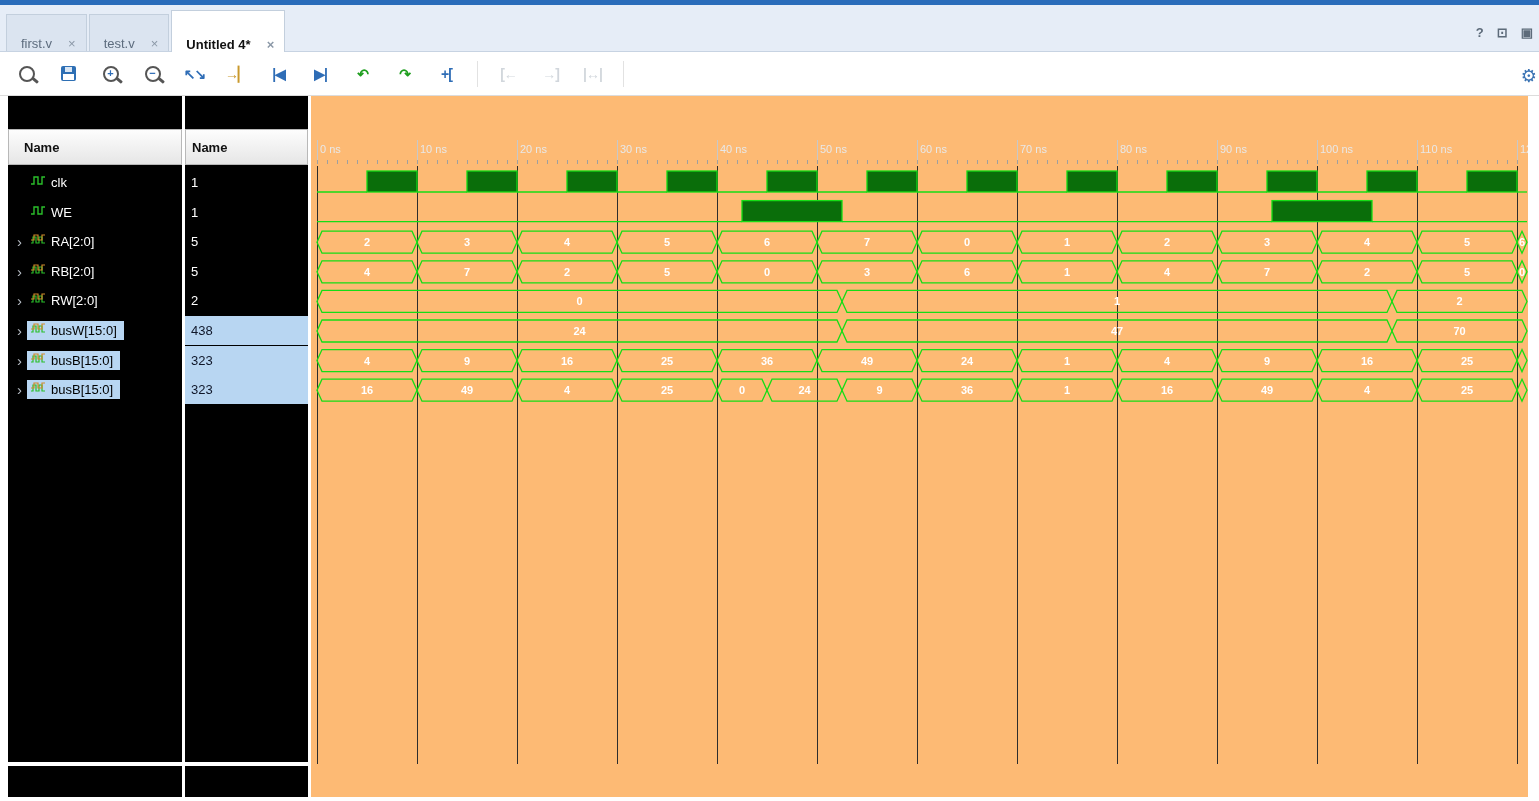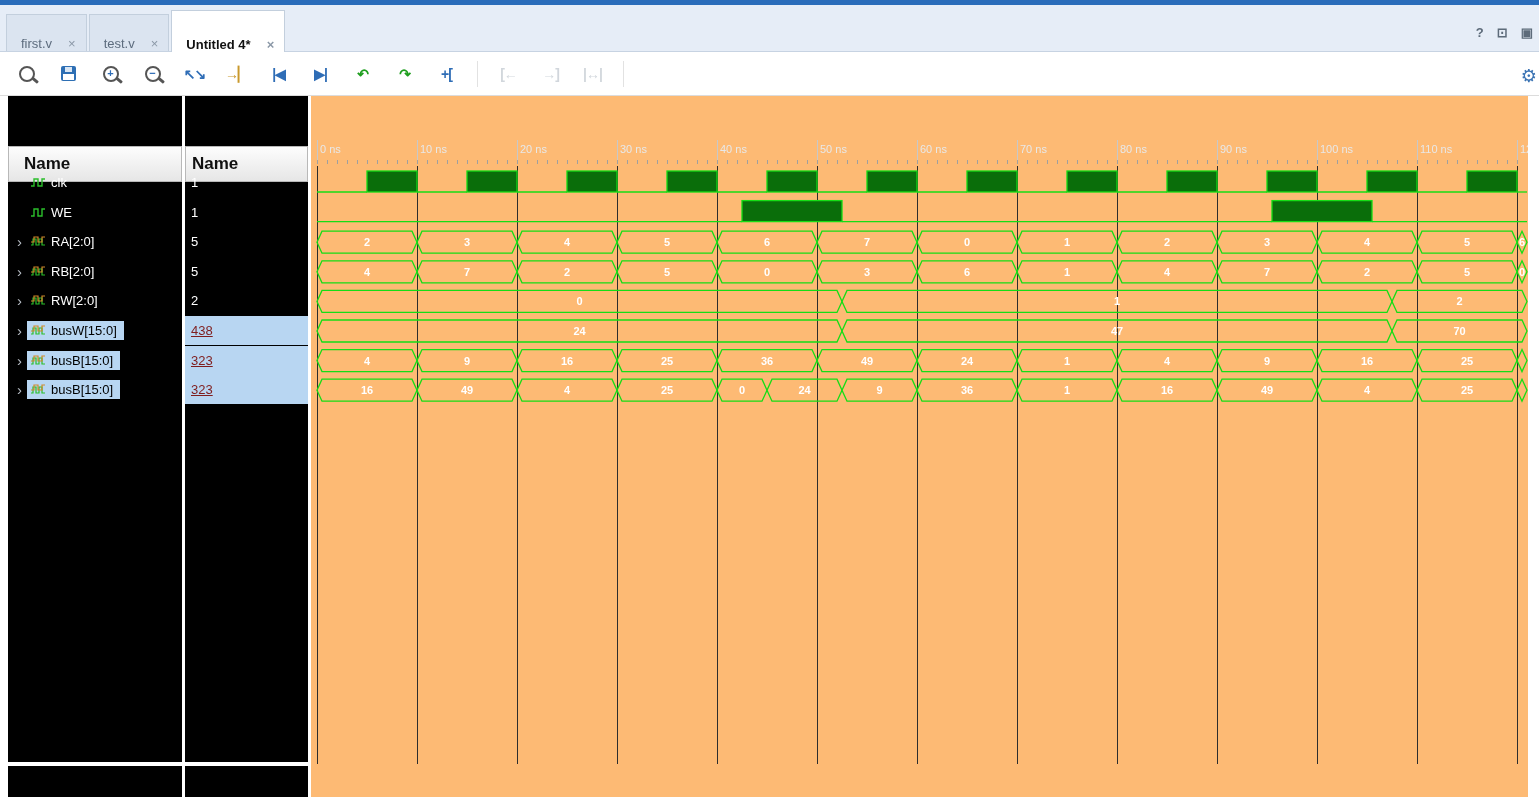--- a/index.html
+++ b/index.html
@@ -32,30 +32,30 @@
   .floppy{position:relative;width:15px;height:15px;background:#2e6fb4;border-radius:2px;}
   .floppy::before{content:"";position:absolute;top:1px;left:4px;width:7px;height:5px;background:#d9e6f4;}
   .floppy::after{content:"";position:absolute;bottom:1px;left:2px;width:11px;height:6px;background:#fff;}
   .main{position:absolute;top:96px;left:0;right:0;height:705px;background:#fff;}
   .panel{position:absolute;top:0;height:701px;background:#000;}
   .namecol{left:8px;width:174px;}
   .valuecol{left:185px;width:123px;}
   .wave{position:absolute;left:311px;width:1217px;top:0;height:701px;background:#fdba74;overflow:hidden;}
   .col-header{position:absolute;top:33px;left:0;right:0;height:36px;
       background:linear-gradient(#fdfdfd,#e6e6e6);border:1px solid #b8b8b8;box-sizing:border-box;
-      display:flex;align-items:center;padding-left:15px;font-size:17px;font-weight:bold;color:#111;margin-top:17px;}
+      display:flex;align-items:center;padding-left:15px;font-size:13px;font-weight:bold;color:#111;}
   .valuecol .col-header{padding-left:6px;}
   .srow{position:absolute;left:0;right:0;height:29px;display:flex;align-items:center;color:#fff;font-size:13px;cursor:default;}
   .chev{width:15px;text-align:center;color:#b7bdc5;font-size:15px;line-height:1;padding-left:4px;}
-  .lwrap{display:flex;align-items:center;gap:5px;padding:2px 7px 2px 3px;}
+  .lwrap{display:flex;align-items:flex-start;gap:5px;padding:2px 7px 2px 3px;}
   .lwrap.sel{background:#b8d6f2;color:#000;}
   .sicon{display:flex;}
   .vrow{position:absolute;left:0;right:0;height:29px;display:flex;align-items:center;padding-left:6px;
         color:#fff;font-size:13px;box-sizing:border-box;}
-  .vrow.sel{background:#b8d6f2;color:#7f1d1d;text-decoration:underline;}
+  .vrow.sel{background:#b8d6f2;color:#0f172a;}
   .hscroll{position:absolute;left:0;right:0;bottom:0;height:31px;background:#000;border-top:4px solid #fff;}
   svg text{font-family:"Liberation Sans",sans-serif;}
 </style>
 </head>
 <body>
 
 <div class="app">
   <div class="topbar"></div>
 
   <div class="tabstrip">

